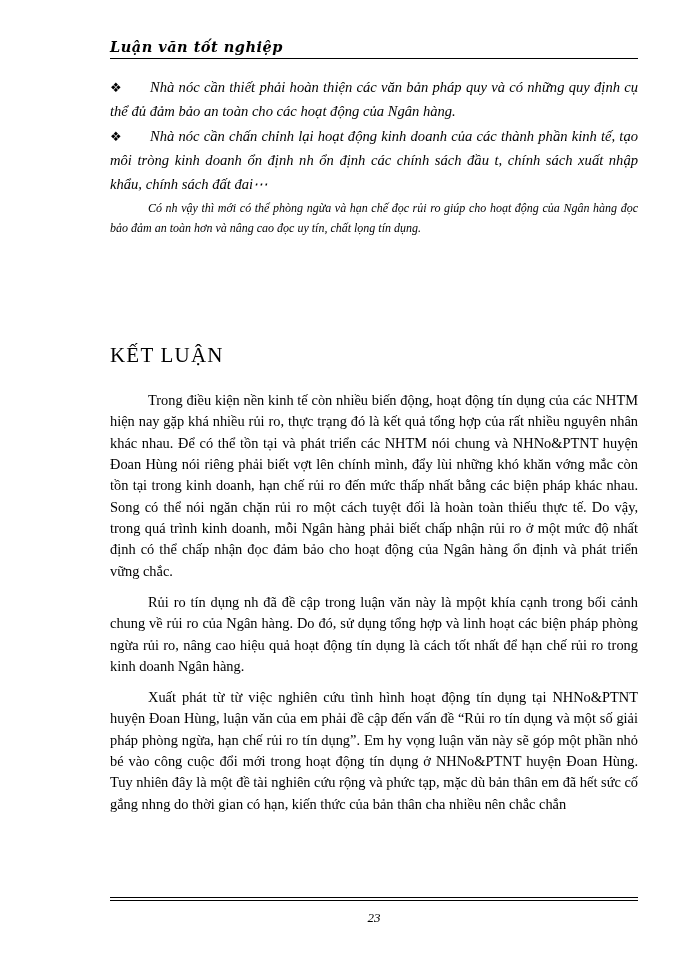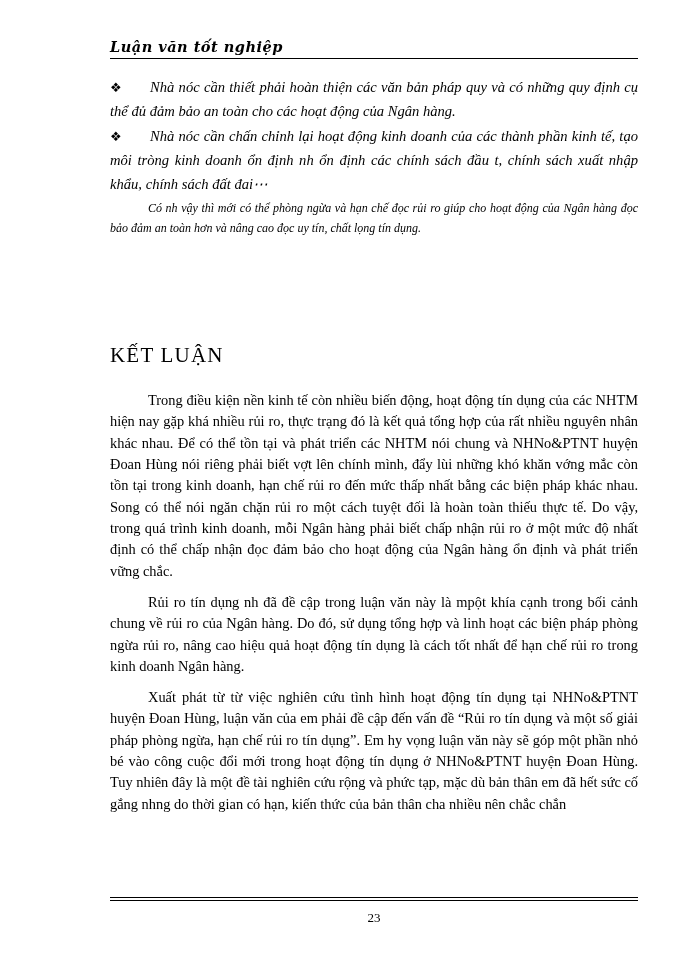--- a/index.html
+++ b/index.html
@@ -93,20 +93,21 @@
     text-indent: 38px;
     margin: 10px 0 1px 0;
   }
   
   .footer {
     position: absolute;
     left: 110px;
     right: 62px;
     bottom: 34px;
     text-align: center;
+    font-style: italic;
   }
   .footer-rule-top {
     border-bottom: 1.6px solid #000;
   }
   .footer-rule-bot {
     border-bottom: 0.9px solid #000;
     margin-top: 2px;
   }
   .footer-page {
     margin-top: 9px;

